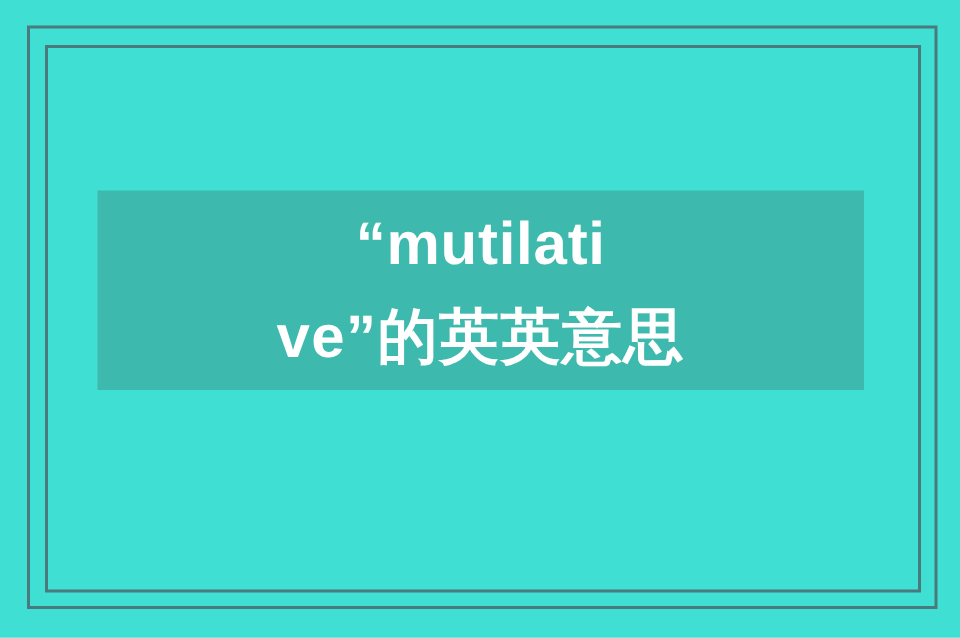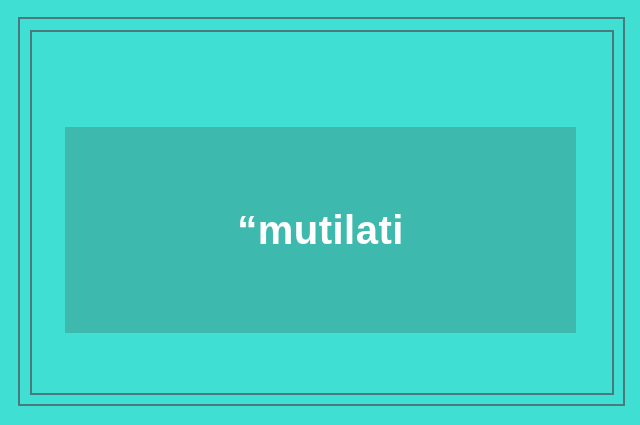--- a/index.html
+++ b/index.html
@@ -45,21 +45,21 @@
     width: 584px;
     height: 365px;
   }
 
   
   .title-panel {
     position: absolute;
     left: 65px;
     top: 127px;
     width: 511px;
-    height: 206px;
+    height: 133px;
     background: #3eb9ad;
     display: flex;
     flex-direction: column;
     align-items: center;
     justify-content: center;
     box-sizing: border-box;
     padding: 0 10px;
   }
 
   .title-line {
@@ -82,16 +82,17 @@
 <div id="card">
 
   <div class="frame frame-outer"></div>
 
   <div class="frame frame-inner"></div>
 
   <div class="title-panel">
 
     <div class="title-line title-line-1">“mutilati</div>
 
+    <div class="title-line title-line-2">ve”的英英意思</div>
 
   </div>
 
 </div>
 
 </body></html>

